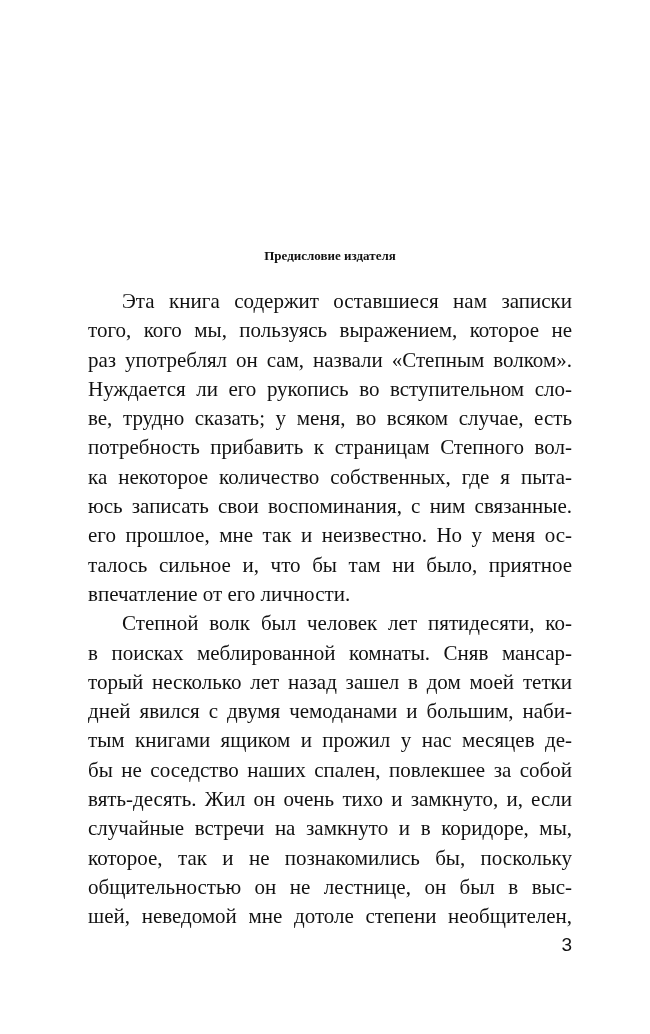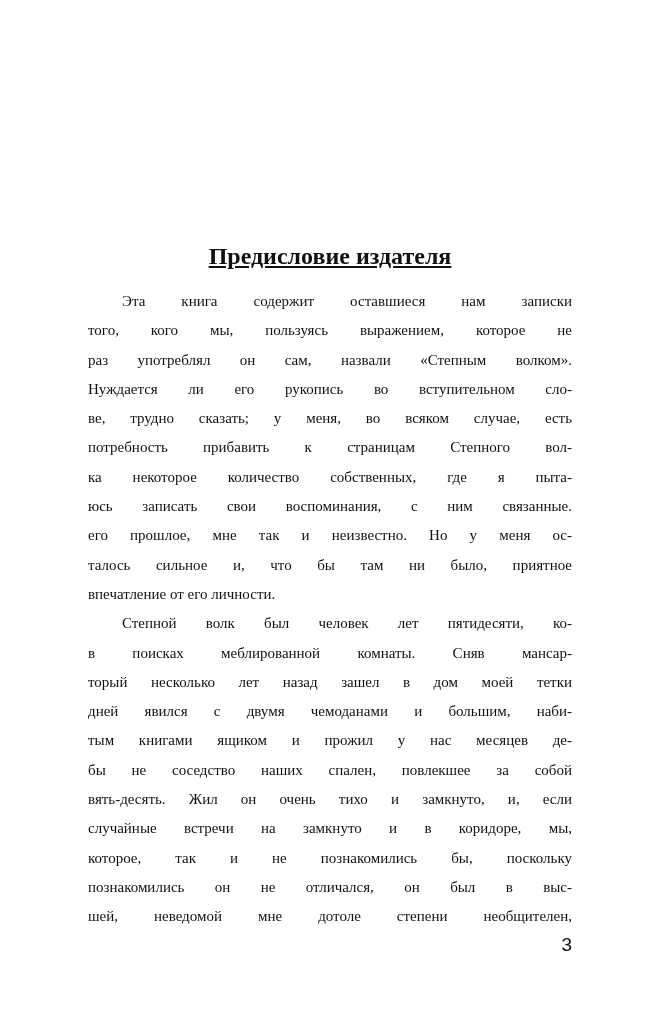--- a/index.html
+++ b/index.html
@@ -22,31 +22,30 @@
       height: 1034px;
     }
     .heading {
       position: absolute;
       top: 244px;
       left: 0;
       width: 484px;
       text-align: center;
       font-family: "Liberation Serif", serif;
       font-weight: bold;
-      font-size: 24px;
+      font-size: 13px;
       line-height: 24px;
-      text-decoration: underline;
     }
     .body-text {
       position: absolute;
       top: 287px;
       left: 0;
       width: 484px;
       font-family: "Liberation Serif", serif;
-      font-size: 15px;
+      font-size: 21px;
       line-height: 29.3px;
     }
     .line {
       display: block;
       text-align: justify;
       text-align-last: justify;
       white-space: nowrap;
       height: 29.3px;
     }
     .line.indent {
@@ -87,19 +86,19 @@
     <div>
       <span class="line indent">Степной волк был человек лет пятидесяти, ко-</span>
       <span class="line">в поисках меблированной комнаты. Сняв мансар-</span>
       <span class="line">торый несколько лет назад зашел в дом моей тетки</span>
       <span class="line">дней явился с двумя чемоданами и большим, наби-</span>
       <span class="line">тым книгами ящиком и прожил у нас месяцев де-</span>
       <span class="line">бы не соседство наших спален, повлекшее за собой</span>
       <span class="line">вять-десять. Жил он очень тихо и замкнуто, и, если</span>
       <span class="line">случайные встречи на замкнуто и в коридоре, мы,</span>
       <span class="line">которое, так и не познакомились бы, поскольку</span>
-      <span class="line">познакомились он не отличался, он был в выс-</span>
+      <span class="line">общительностью он не лестнице, он был в выс-</span>
       <span class="line">шей, неведомой мне дотоле степени необщителен,</span>
     </div>
   </div>
 
   <div class="page-number">3</div>
 </div>
 
 </body></html>

